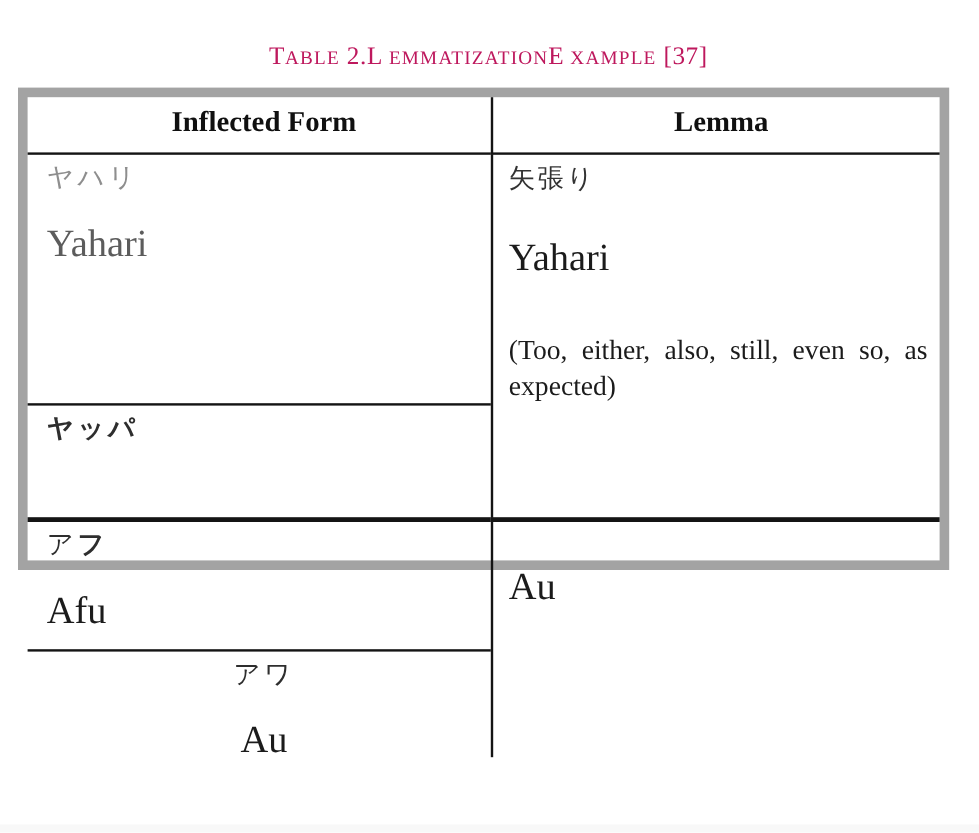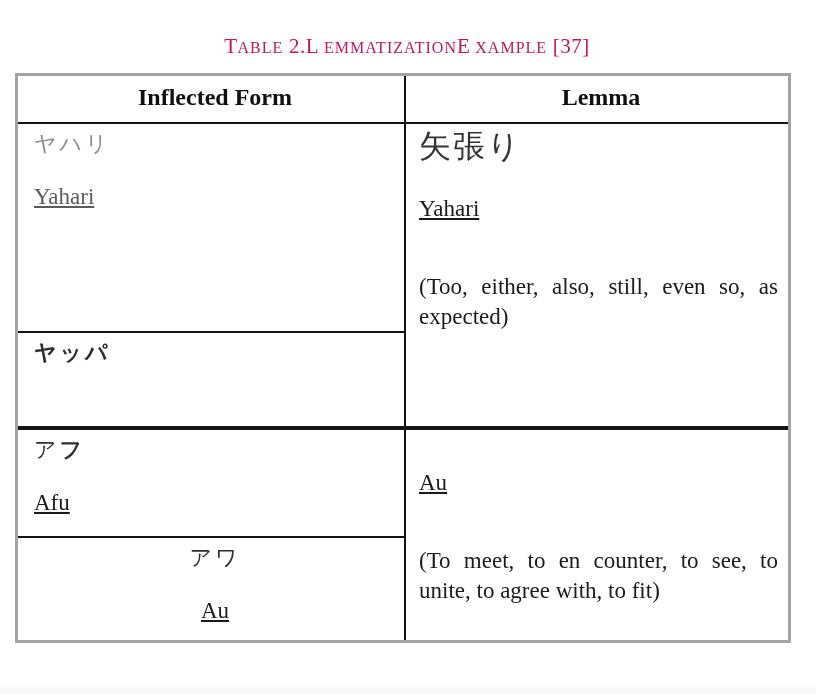--- a/index.html
+++ b/index.html
@@ -9,22 +9,22 @@
   }
   
   .caption{
     position:absolute;left:15px;top:16px;width:776px;
     text-align:center;white-space:pre;color:#be185d;
   }
   .cap-lg{font-size:21px;letter-spacing:0.5px;}
   .cap-sm{font-size:16px;letter-spacing:1px;}
   
   .tbl{
-    position:absolute;left:15px;top:73px;width:776px;height:570px;
-    border:3px solid #a3a3a3;display:grid;box-sizing:border-box;
+    position:absolute;left:15px;top:73px;width:776px;height:402px;
+    border:8px solid #a3a3a3;display:grid;box-sizing:border-box;
     grid-template-columns:386px 1fr;
     grid-template-rows:48px 104px 103px 95px 110px auto;
   }
   .cell{box-sizing:border-box;padding:6px 8px 0 16px;}
   .hL{grid-row:1;grid-column:1;border-bottom:2px solid #141414;}
   .hR{grid-row:1;grid-column:2;border-bottom:2px solid #141414;border-left:2px solid #141414;}
   .L1{grid-row:2;grid-column:1;}
   .L2{grid-row:3;grid-column:1;border-top:2px solid #141414;}
   .L3{grid-row:4;grid-column:1;border-top:2px solid #141414;}
   .L4{grid-row:5;grid-column:1;border-top:4px solid #141414;}
@@ -32,24 +32,24 @@
   .R1{grid-row:2/5;grid-column:2;border-left:2px solid #141414;padding-left:13px;}
   .R2{grid-row:5/7;grid-column:2;border-left:2px solid #141414;border-top:4px solid #141414;padding-left:13px;}
   .hdr{
     font-weight:bold;font-size:24px;text-align:center;padding-top:8px;color:#101010;
   }
   .kana{
     font-family:"DejaVu Sans", sans-serif;
     font-size:22px;line-height:28px;letter-spacing:3px;color:#2e2e2e;
   }
   .kanji{
-    font-family:Liberation Sans, sans-serif;
-    font-size:32px;line-height:32px;letter-spacing:2px;color:#333333;
+    font-family:Liberation Mono, monospace;
+    font-size:22px;line-height:32px;letter-spacing:2px;color:#333333;
   }
-  .roman{font-size:23px;line-height:30px;color:#1b1b1b;text-decoration:underline;}
+  .roman{font-size:32px;line-height:30px;color:#1b1b1b;}
   .gap-l{margin-top:24px;}   
   .gap-r1{margin-top:32px;}  
   .gap-r2{margin-top:24px;}  
   .gloss{
     font-size:23px;line-height:30px;color:#1b1b1b;
     text-align:justify;text-align-last:left;padding-right:2px;margin-top:48px;
   }
   .gray-k{color:#8e8e8e;}
   .gray-r{color:#5c5c5c;}
   .b{font-weight:bold;}
@@ -90,18 +90,17 @@
   </div>
 
   <div class="cell R1">
     <div class="kanji">矢張り</div>
     <div class="roman gap-r1">Yahari</div>
     <div class="gloss gap-r2">(Too, either, also, still, even so, as expected)</div>
   </div>
 
   <div class="cell R2">
     <div class="roman gap-r1">Au</div>
-    <div class="gloss gap-r2">(To meet, to en counter, to see, to unite, to agree with, to fit)</div>
   </div>
 
 </div>
 
 <div class="bottom-strip"></div>
 
 </body></html>

